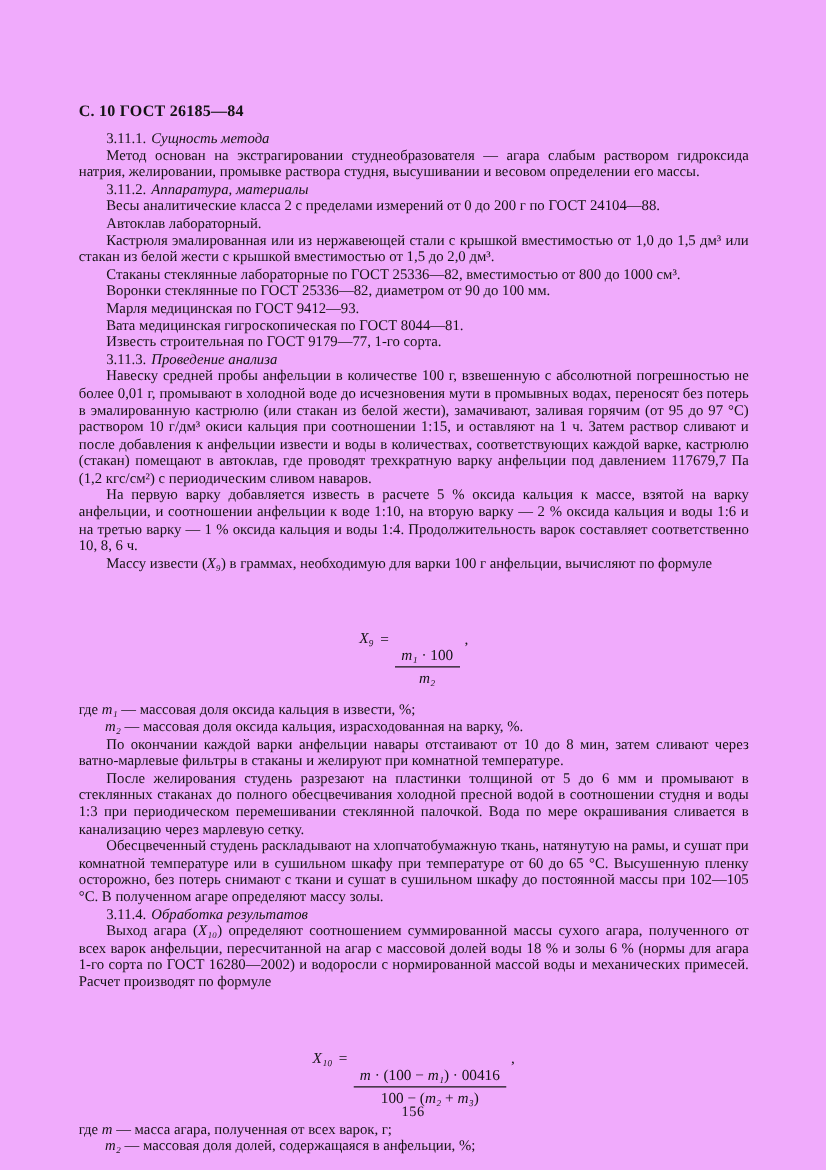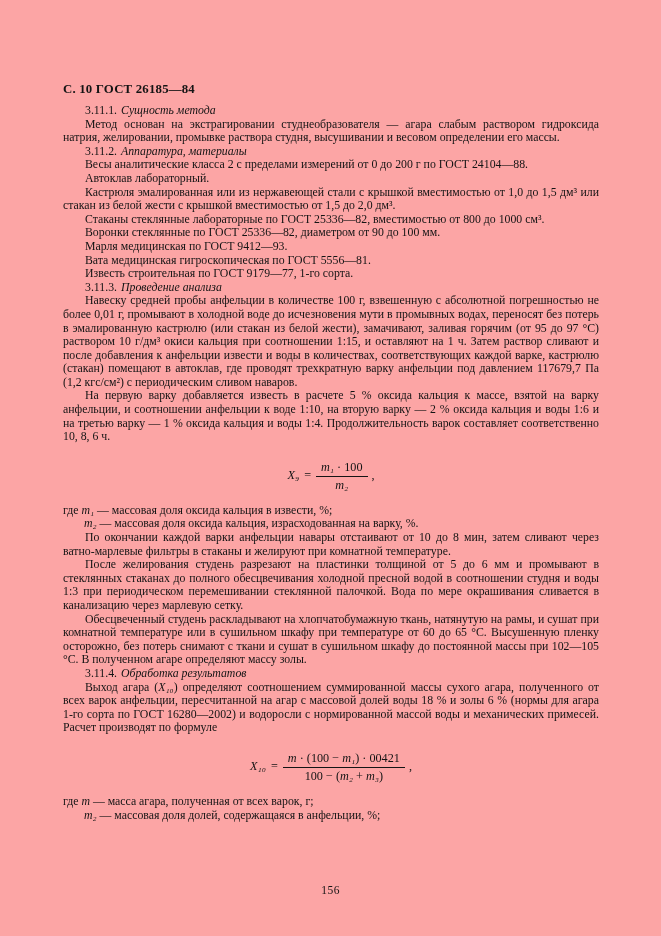--- a/index.html
+++ b/index.html
@@ -1,17 +1,17 @@
 <!DOCTYPE html>
 <html><head>
 <meta charset="utf-8">
 <style>
   html,body{margin:0;padding:0;background:#e8e8e8;}
   .page{
-    position:relative;width:661px;height:936px;background:#fca5a5;
+    position:relative;width:661px;height:936px;background:#f0abfc;
     font-family:"Liberation Serif","DejaVu Serif",serif;color:#141414;
     overflow:hidden;margin:0 auto;box-sizing:border-box;
   }
   .hdr{
     position:absolute;left:63px;top:82px;
     font-weight:bold;font-size:12.8px;letter-spacing:.2px;white-space:nowrap;
   }
   .bodycol{
     position:absolute;left:63px;top:104px;width:536px;
     font-size:11.8px;line-height:13.6px;text-align:justify;
@@ -21,21 +21,21 @@
   p.h .h-title{font-style:italic;margin-left:4px;}
   .var{font-style:italic;font-family:"Liberation Serif","DejaVu Serif","DejaVu Sans",serif;}
   p.where{text-indent:0;text-align:left;}
   p.where-cont{text-indent:0;text-align:left;padding-left:21px;}
   .formula{
     text-align:center;text-indent:0;margin:16px 0 11px 0;
     font-size:12.2px;line-height:normal;
   }
   .formula .f-eq{margin:0 5px;}
   .frac{display:inline-block;vertical-align:middle;text-align:center;line-height:15px;
-    font-family:"Liberation Serif","DejaVu Serif","DejaVu Sans",serif;}
+    font-family:"Liberation Serif","DejaVu Serif","DejaVu Sans",serif;margin-top:44px;}
   .frac .fnum{display:block;border-bottom:1px solid #141414;padding:0 5px 1px 5px;}
   .frac .fden{display:block;padding-top:1px;}
   .f-tail{margin-left:4px;}
   .footer{
     position:absolute;left:0;width:100%;top:884px;text-align:center;
     font-size:11.5px;letter-spacing:.5px;
   }
 </style>
 </head>
 <body>
@@ -51,46 +51,47 @@
     <p>Метод основан на экстрагировании студнеобразователя — агара слабым раствором гидроксида натрия, желировании, промывке раствора студня, высушивании и весовом определении его массы.</p>
 
     <p class="h"><span class="h-num">3.11.2.</span><span class="h-title">Аппаратура, материалы</span></p>
 
     <p>Весы аналитические класса 2 с пределами измерений от 0 до 200 г по ГОСТ 24104—88.</p>
     <p>Автоклав лабораторный.</p>
     <p>Кастрюля эмалированная или из нержавеющей стали с крышкой вместимостью от 1,0 до 1,5 дм³ или стакан из белой жести с крышкой вместимостью от 1,5 до 2,0 дм³.</p>
     <p>Стаканы стеклянные лабораторные по ГОСТ 25336—82, вместимостью от 800 до 1000 см³.</p>
     <p>Воронки стеклянные по ГОСТ 25336—82, диаметром от 90 до 100 мм.</p>
     <p>Марля медицинская по ГОСТ 9412—93.</p>
-    <p>Вата медицинская гигроскопическая по ГОСТ 5556—81.</p>
+    <p>Вата медицинская гигроскопическая по ГОСТ 8044—81.</p>
     <p>Известь строительная по ГОСТ 9179—77, 1-го сорта.</p>
 
     <p class="h"><span class="h-num">3.11.3.</span><span class="h-title">Проведение анализа</span></p>
 
     <p>Навеску средней пробы анфельции в количестве 100 г, взвешенную с абсолютной погрешностью не более 0,01 г, промывают в холодной воде до исчезновения мути в промывных водах, переносят без потерь в эмалированную кастрюлю (или стакан из белой жести), замачивают, заливая горячим (от 95 до 97 °С) раствором 10 г/дм³ окиси кальция при соотношении 1:15, и оставляют на 1 ч. Затем раствор сливают и после добавления к анфельции извести и воды в количествах, соответствующих каждой варке, кастрюлю (стакан) помещают в автоклав, где проводят трехкратную варку анфельции под давлением 117679,7 Па (1,2 кгс/см²) с периодическим сливом наваров.</p>
     <p>На первую варку добавляется известь в расчете 5 % оксида кальция к массе, взятой на варку анфельции, и соотношении анфельции к воде 1:10, на вторую варку — 2 % оксида кальция и воды 1:6 и на третью варку — 1 % оксида кальция и воды 1:4. Продолжительность варок составляет соответственно 10, 8, 6 ч.</p>
 
+    <p><span>Массу извести (</span><span class="var">X₉</span><span>) в граммах, необходимую для варки 100 г анфельции, вычисляют по формуле</span></p>
 
     <div class="formula">
       <span class="var">X₉</span><span class="f-eq">=</span><span class="frac"><span class="fnum"><span class="var">m₁</span><span> · 100</span></span><span class="fden"><span class="var">m₂</span></span></span><span class="f-tail">,</span>
     </div>
 
     <p class="where"><span>где</span> <span class="var">m₁</span> <span>— массовая доля оксида кальция в извести, %;</span></p>
     <p class="where-cont"><span class="var">m₂</span> <span>— массовая доля оксида кальция, израсходованная на варку, %.</span></p>
 
     <p>По окончании каждой варки анфельции навары отстаивают от 10 до 8 мин, затем сливают через ватно-марлевые фильтры в стаканы и желируют при комнатной температуре.</p>
     <p>После желирования студень разрезают на пластинки толщиной от 5 до 6 мм и промывают в стеклянных стаканах до полного обесцвечивания холодной пресной водой в соотношении студня и воды 1:3 при периодическом перемешивании стеклянной палочкой. Вода по мере окрашивания сливается в канализацию через марлевую сетку.</p>
     <p>Обесцвеченный студень раскладывают на хлопчатобумажную ткань, натянутую на рамы, и сушат при комнатной температуре или в сушильном шкафу при температуре от 60 до 65 °С. Высушенную пленку осторожно, без потерь снимают с ткани и сушат в сушильном шкафу до постоянной массы при 102—105 °С. В полученном агаре определяют массу золы.</p>
 
     <p class="h"><span class="h-num">3.11.4.</span><span class="h-title">Обработка результатов</span></p>
 
     <p><span>Выход агара (</span><span class="var">X₁₀</span><span>) определяют соотношением суммированной массы сухого агара, полученного от всех варок анфельции, пересчитанной на агар с массовой долей воды 18 % и золы 6 % (нормы для агара 1-го сорта по ГОСТ 16280—2002) и водоросли с нормированной массой воды и механических примесей. Расчет производят по формуле</span></p>
 
     <div class="formula">
-      <span class="var">X₁₀</span><span class="f-eq">=</span><span class="frac"><span class="fnum"><span class="var">m</span><span> · (100 − </span><span class="var">m₁</span><span>) · 00421</span></span><span class="fden"><span>100 − (</span><span class="var">m₂</span><span> + </span><span class="var">m₃</span><span>)</span></span></span><span class="f-tail">,</span>
+      <span class="var">X₁₀</span><span class="f-eq">=</span><span class="frac"><span class="fnum"><span class="var">m</span><span> · (100 − </span><span class="var">m₁</span><span>) · 00416</span></span><span class="fden"><span>100 − (</span><span class="var">m₂</span><span> + </span><span class="var">m₃</span><span>)</span></span></span><span class="f-tail">,</span>
     </div>
 
     <p class="where"><span>где</span> <span class="var">m</span> <span>— масса агара, полученная от всех варок, г;</span></p>
     <p class="where-cont"><span class="var">m₂</span> <span>— массовая доля долей, содержащаяся в анфельции, %;</span></p>
 
   </div>
 
   <div class="footer">156</div>
 
 </div>

